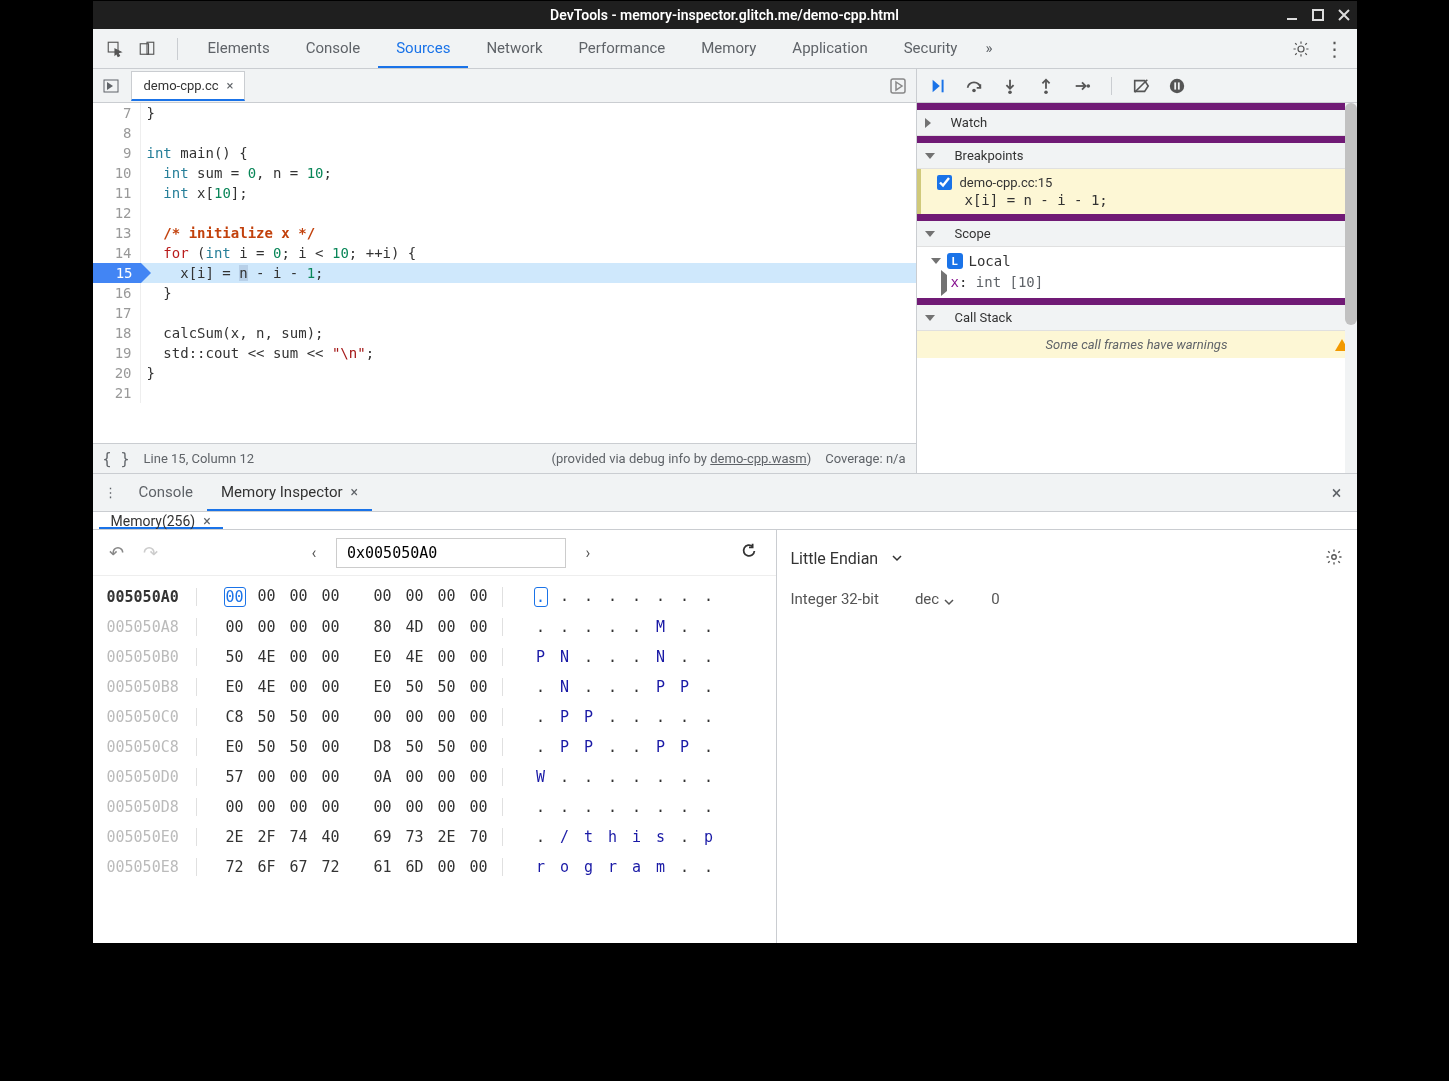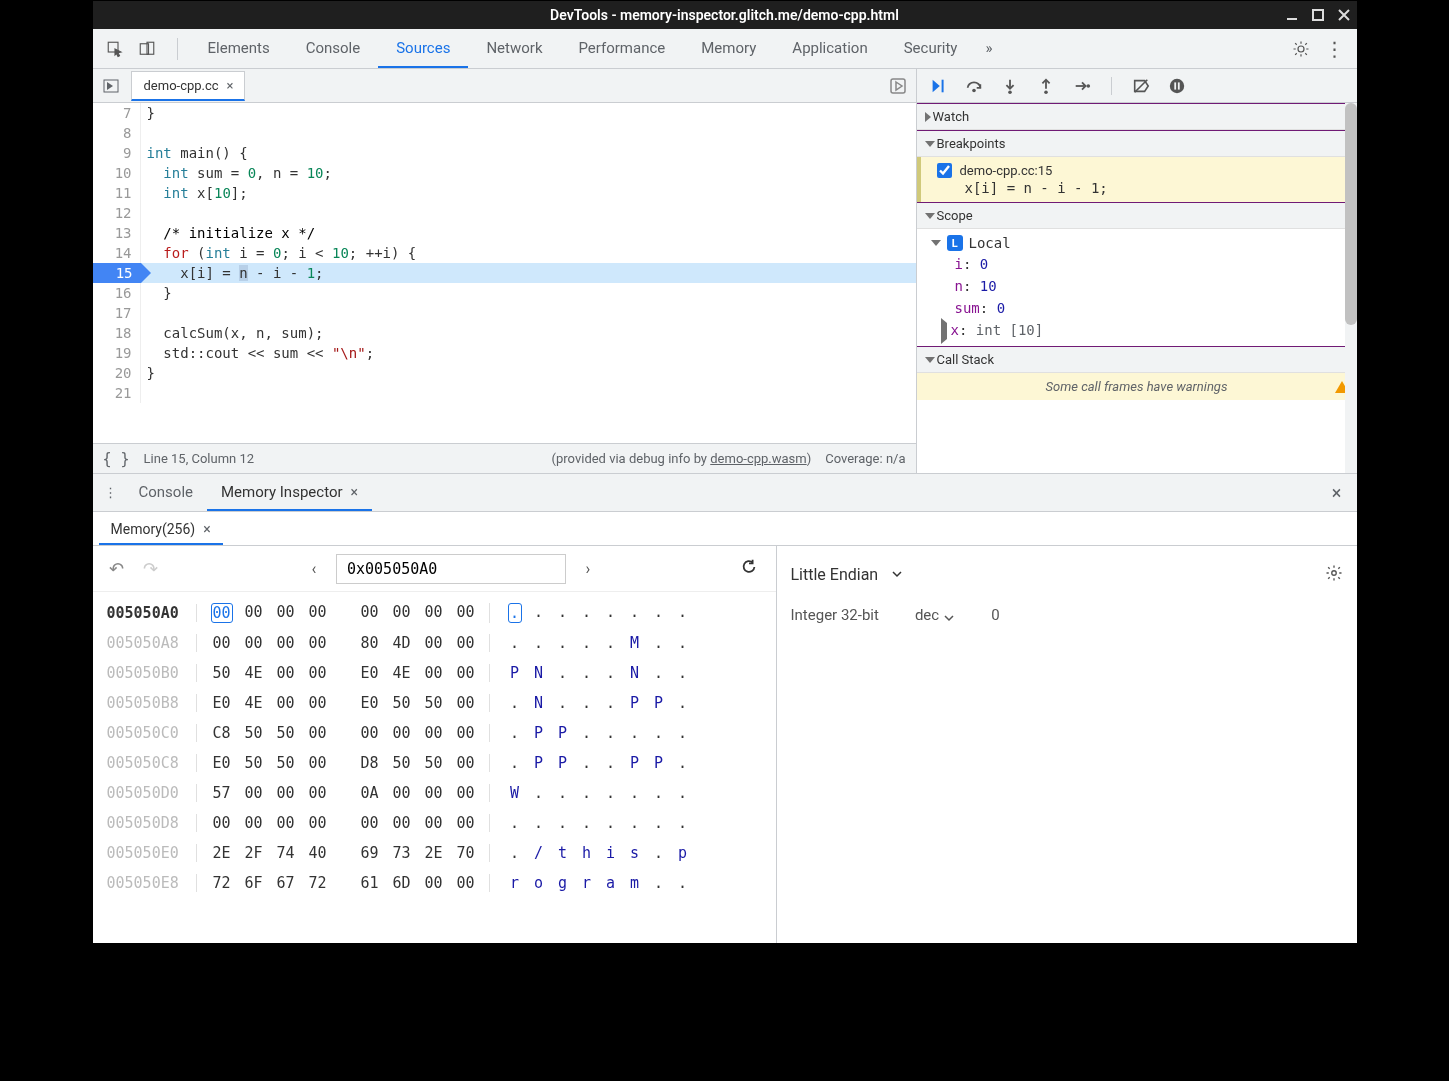--- a/index.html
+++ b/index.html
@@ -175,21 +175,21 @@
     top: 0;
     width: 0; height: 0;
     border-top: 10px solid transparent;
     border-bottom: 10px solid transparent;
     border-left: 10px solid #4285f4;
   }
   .tok-kw { color: #b91c1c; }
   .tok-type { color: #267f99; }
   .tok-num { color: #098658; }
   .tok-str { color: #a31515; }
-  .tok-com { color: #000000; }
+  .tok-com { color: #c2410c; font-weight: bold; }
   .hl-var { background: #b8d0e8; }
 
   .status-bar {
     height: 30px;
     border-top: 1px solid #cacdd1;
     background: #f1f3f4;
     display: flex;
     align-items: center;
     padding: 0 10px;
     font-size: 13px;
@@ -218,25 +218,25 @@
     gap: 14px;
   }
   .debug-toolbar .dbgbtn { width: 22px; height: 22px; display: flex; align-items: center; justify-content: center; }
   .debug-toolbar .dbgbtn svg { width: 18px; height: 18px; }
   .debug-toolbar .vdiv { width: 1px; height: 18px; background: #cacdd1; margin: 0 4px; }
 
   .debug-body { flex: 1; overflow-y: auto; position: relative; }
   .section-hdr {
     background: #f1f3f4;
     padding: 5px 8px;
-    border-top: 1px solid #701a75;
+    border-top: 7px solid #701a75;
     border-bottom: 1px solid #e0e0e0;
     display: flex;
     align-items: center;
-    gap: 2px;
+    gap: 20px;
     color: #333;
     font-size: 13px;
   }
   .tri { width: 0; height: 0; }
   .tri.right { border-top: 5px solid transparent; border-bottom: 5px solid transparent; border-left: 6px solid #727272; }
   .tri.down { border-left: 5px solid transparent; border-right: 5px solid transparent; border-top: 6px solid #727272; }
 
   .bp-item {
     background: #fdf7d5;
     border-left: 4px solid #d0c97a;
@@ -305,21 +305,21 @@
     gap: 8px;
     color: #5f6368;
     font-size: 15px;
     border-bottom: 2px solid transparent;
   }
   .drawer-tab.active { color: #333; border-bottom: 2px solid #1a73e8; }
   .drawer-tab .close-x { color: #5f6368; font-size: 14px; }
   .drawer-tabs .close-drawer { margin-left: auto; width: 32px; display: flex; align-items: center; justify-content: center; color: #5f6368; font-size: 18px; }
 
   .mem-tabs {
-    height: 34px;
+    height: 18px;
     border-bottom: 1px solid #cacdd1;
     display: flex;
     align-items: stretch;
     padding: 2px 6px 0 6px;
   }
   .mem-tab {
     padding: 0 12px;
     display: flex;
     align-items: center;
     gap: 8px;
@@ -368,21 +368,21 @@
     flex: 1;
     overflow: auto;
     font-family: monospace;
     font-size: 15px;
     padding: 6px 14px;
   }
   .mem-row {
     display: flex;
     align-items: center;
     height: 30px;
-    gap: 2px;
+    gap: 15px;
   }
   .mem-addr {
     width: 90px;
     color: #bbb;
     font-weight: 500;
     border-right: 1px solid #e0e0e0;
     padding-right: 8px;
   }
   .mem-row:first-child .mem-addr { color: #333; font-weight: bold; }
   .mem-hex { display: flex; gap: 10px; padding: 0 12px; border-right: 1px solid #e0e0e0; }
@@ -618,25 +618,20 @@
         <div class="section-hdr">
           <span class="tri down"></span>
           <span>Scope</span>
         </div>
         <div class="scope-body">
           <div class="scope-row">
             <span class="tri down"></span>
             <span class="badge">L</span>
             <span>Local</span>
           </div>
-          <div id="scope-vars">
-              <div class="scope-var"><span class="vname">i</span>: <span class="vval">0</span></div>
-              <div class="scope-var"><span class="vname">n</span>: <span class="vval">10</span></div>
-              <div class="scope-var"><span class="vname">sum</span>: <span class="vval">0</span></div>
-            </div>
           <div class="scope-var">
             <span class="vtri"><span class="tri right"></span></span><span class="vname">x</span>: <span class="vtype">int [10]</span>
           </div>
         </div>
         <div class="section-hdr">
           <span class="tri down"></span>
           <span>Call Stack</span>
         </div>
         <div class="warn-bar">
           <span>Some call frames have warnings</span>

